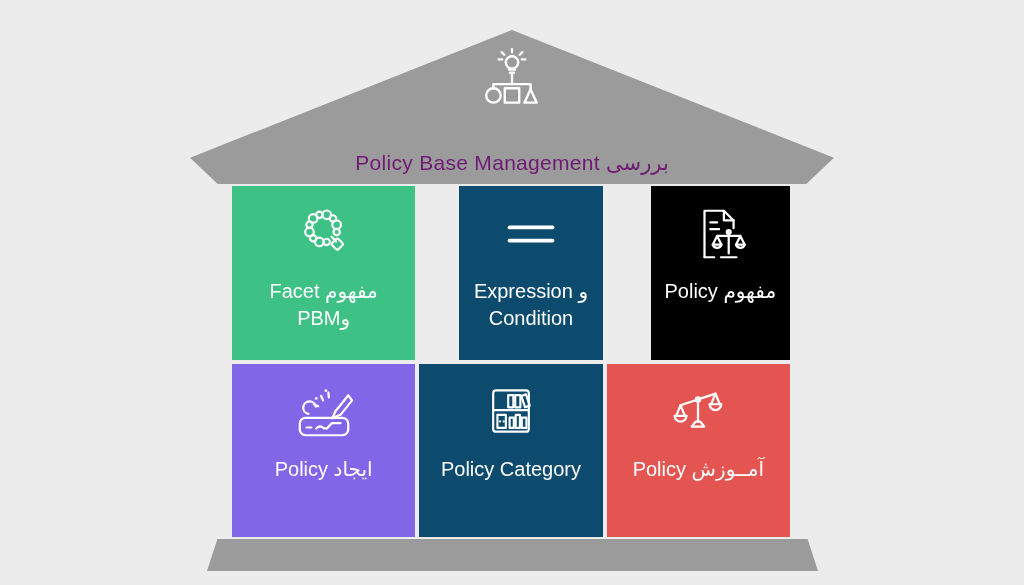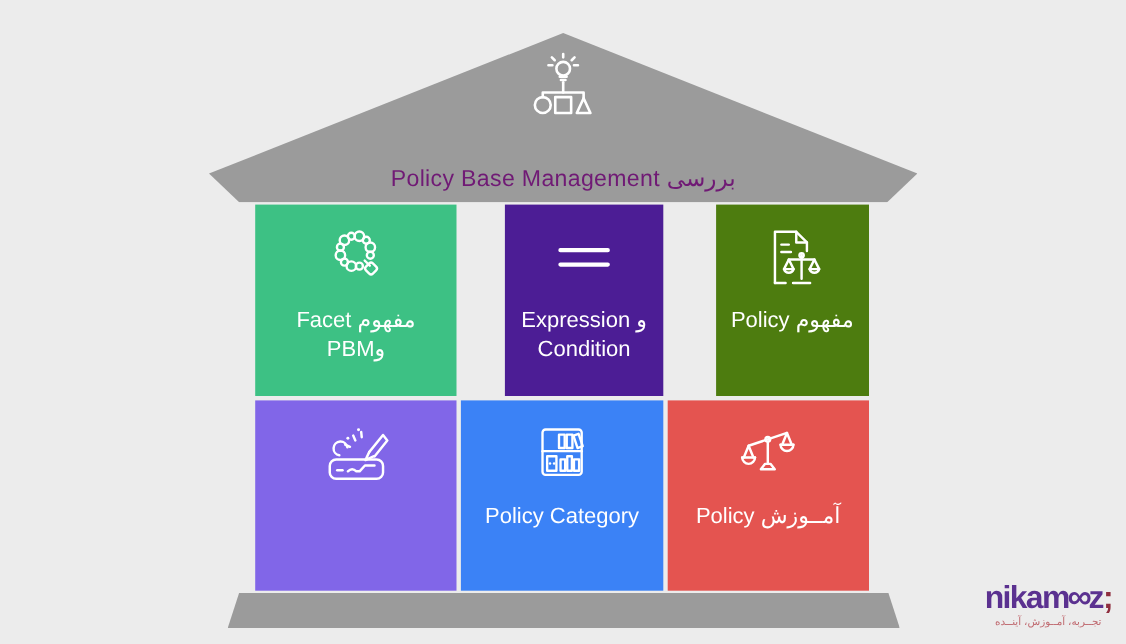--- a/index.html
+++ b/index.html
@@ -107,30 +107,30 @@
           <circle class="st" cx="41.6" cy="15.4" r="3.4"></circle>
           <circle class="st" cx="45.5" cy="22.1" r="4.6"></circle>
           <circle class="st" cx="45.5" cy="29.9" r="3.4"></circle>
           <path class="st" d="M40 35 l5 5"></path>
           <rect class="st" x="41.5" y="38" width="9.5" height="9.5" rx="2.5" transform="rotate(45 46.2 42.7)"></rect>
         </svg>
       </div>
       <div class="tile-label" dir="rtl">مفهوم Facet وPBM</div>
     </div>
 
-    <div class="tile" style="background-color: #4c1d95; margin-left: 40px;">
+    <div class="tile" style="background-color: #0c4a6e; margin-left: 40px;">
       <div class="tile-icon">
         <svg width="60" height="60" viewBox="0 0 64 64">
           <path class="st" style="stroke-width:4" d="M9 25 H55 M9 39 H55"></path>
         </svg>
       </div>
       <div class="tile-label" dir="ltr">Expression و Condition</div>
     </div>
 
-    <div class="tile" style="background-color: #4d7c0f; margin-left: 44px;">
+    <div class="tile" style="background-color: #000000; margin-left: 44px;">
       <div class="tile-icon">
         <svg width="62" height="62" viewBox="0 0 64 64">
 
           <path class="st" d="M16 56 V8 H36 L46 18 V26"></path>
           <path class="st" d="M36 8 V18 H46"></path>
           <path class="st" d="M16 56 H26"></path>
           <path class="st" d="M22 20 h7 M22 27 h9"></path>
 
           <path class="st" d="M41 30 V52 M33 56 h16"></path>
           <path class="st" d="M29 34 H53"></path>
@@ -156,23 +156,24 @@
           <path class="st" d="M16 34 a6.5 6.5 0 1 1 7.5 -7.5"></path>
 
           <path class="st" d="M44 31 L57 15 M49 35 L61 20 M57 15 L61 20"></path>
           <path class="st" d="M44 31 l-3.5 7.5 7.5 -3.5"></path>
 
           <path class="st" d="M31 20 l-2 -4.5 M37 17 l-0.5 -5 M26 26 l-4.5 -2"></path>
           <circle class="stf" cx="34" cy="10" r="1.4"></circle>
           <circle class="stf" cx="24" cy="18" r="1.4"></circle>
         </svg>
       </div>
-    </div>
-
-    <div class="tile" style="background-color: #3b82f6;">
+      <div class="tile-label" dir="rtl">ایجاد Policy</div>
+    </div>
+
+    <div class="tile" style="background-color: #0c4a6e;">
       <div class="tile-icon">
         <svg width="60" height="60" viewBox="0 0 64 64">
           <rect class="st" x="13" y="9" width="38" height="44" rx="3"></rect>
           <path class="st" d="M13 30 H51"></path>
 
           <rect class="st" x="29" y="14" width="5.5" height="13"></rect>
           <rect class="st" x="36.5" y="14" width="5.5" height="13"></rect>
           <path class="st" d="M43 15 l5 -1.8 4 12 -5 1.8 Z"></path>
 
           <rect class="st" x="17.5" y="35" width="9" height="14"></rect>
@@ -205,23 +206,14 @@
           <path class="st" d="M44 24 a6 6 0 0 0 12 0"></path>
         </svg>
       </div>
       <div class="tile-label" dir="rtl">آمــوزش Policy</div>
     </div>
 
   </div>
 
   <div class="base" style="background-color: rgb(155, 155, 155);"></div>
 
-  <div class="logo">
-    <div class="logo-name">
-      <span style="color: rgb(91, 49, 144);">nikam</span>
-        <span class="inf" style="color: rgb(91, 49, 144);">∞</span>
-        <span style="color: rgb(91, 49, 144);">z</span>
-        <span style="color: rgb(142, 46, 62);">;</span>
-    </div>
-    <div class="logo-tagline" style="color: rgb(192, 106, 112);">تجــربه، آمــوزش، آینــده</div>
-  </div>
 
 </div>
 
 </body></html>

